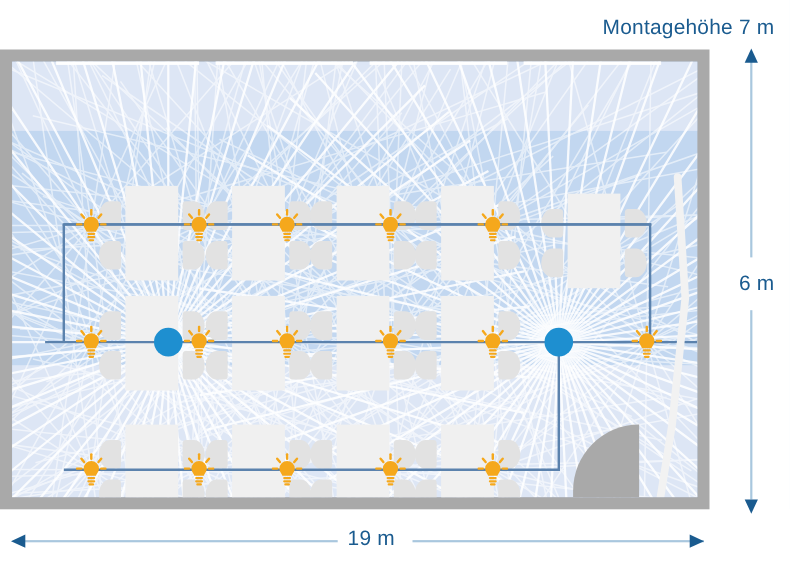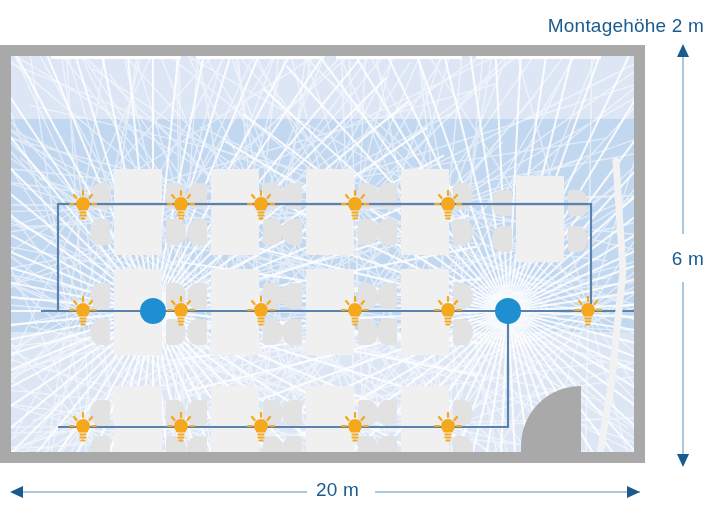--- a/index.html
+++ b/index.html
@@ -46,21 +46,21 @@
 
   
   #door{position:absolute;left:510px;top:330px;width:60px;height:66px;
         background:#a9a9a9;border-radius:60px 0 0 0;}
   
   #blind{position:absolute;}
 </style>
 </head>
 <body>
 
-<div class="lbl" id="mount-label">Montagehöhe 2 m</div>
+<div class="lbl" id="mount-label">Montagehöhe 7 m</div>
 
 <div id="room-outer">
   <div id="room-inner">
 
     <div class="floorband" id="band-top"></div>
     <div class="floorband" id="band-bot"></div>
 
     <svg id="rays" viewBox="0 0 623 396">
       <defs>
         <g id="fan"></g>
@@ -857,21 +857,21 @@
       </div>
 
   </div>
 </div>
 
 <div>
   <div class="dimline" style="left:22px;top:491px;width:285px;height:1.6px;"></div>
   <div class="dimline" style="left:375px;top:491px;width:265px;height:1.6px;"></div>
   <div class="arrow" style="left:10px;top:486px;border-top:6px solid transparent;border-bottom:6px solid transparent;border-right:13px solid #1a5b8f;"></div>
   <div class="arrow" style="left:627px;top:486px;border-top:6px solid transparent;border-bottom:6px solid transparent;border-left:13px solid #1a5b8f;"></div>
-  <div class="lbl" id="h-label">20 m</div>
+  <div class="lbl" id="h-label">19 m</div>
 </div>
 
 <div>
   <div class="dimline" style="left:682px;top:56px;width:1.6px;height:178px;"></div>
   <div class="dimline" style="left:682px;top:282px;width:1.6px;height:172px;"></div>
   <div class="arrow" style="left:677px;top:44px;border-left:6px solid transparent;border-right:6px solid transparent;border-bottom:13px solid #1a5b8f;"></div>
   <div class="arrow" style="left:677px;top:454px;border-left:6px solid transparent;border-right:6px solid transparent;border-top:13px solid #1a5b8f;"></div>
   <div class="lbl" id="w-label">6 m</div>
 </div>
 

